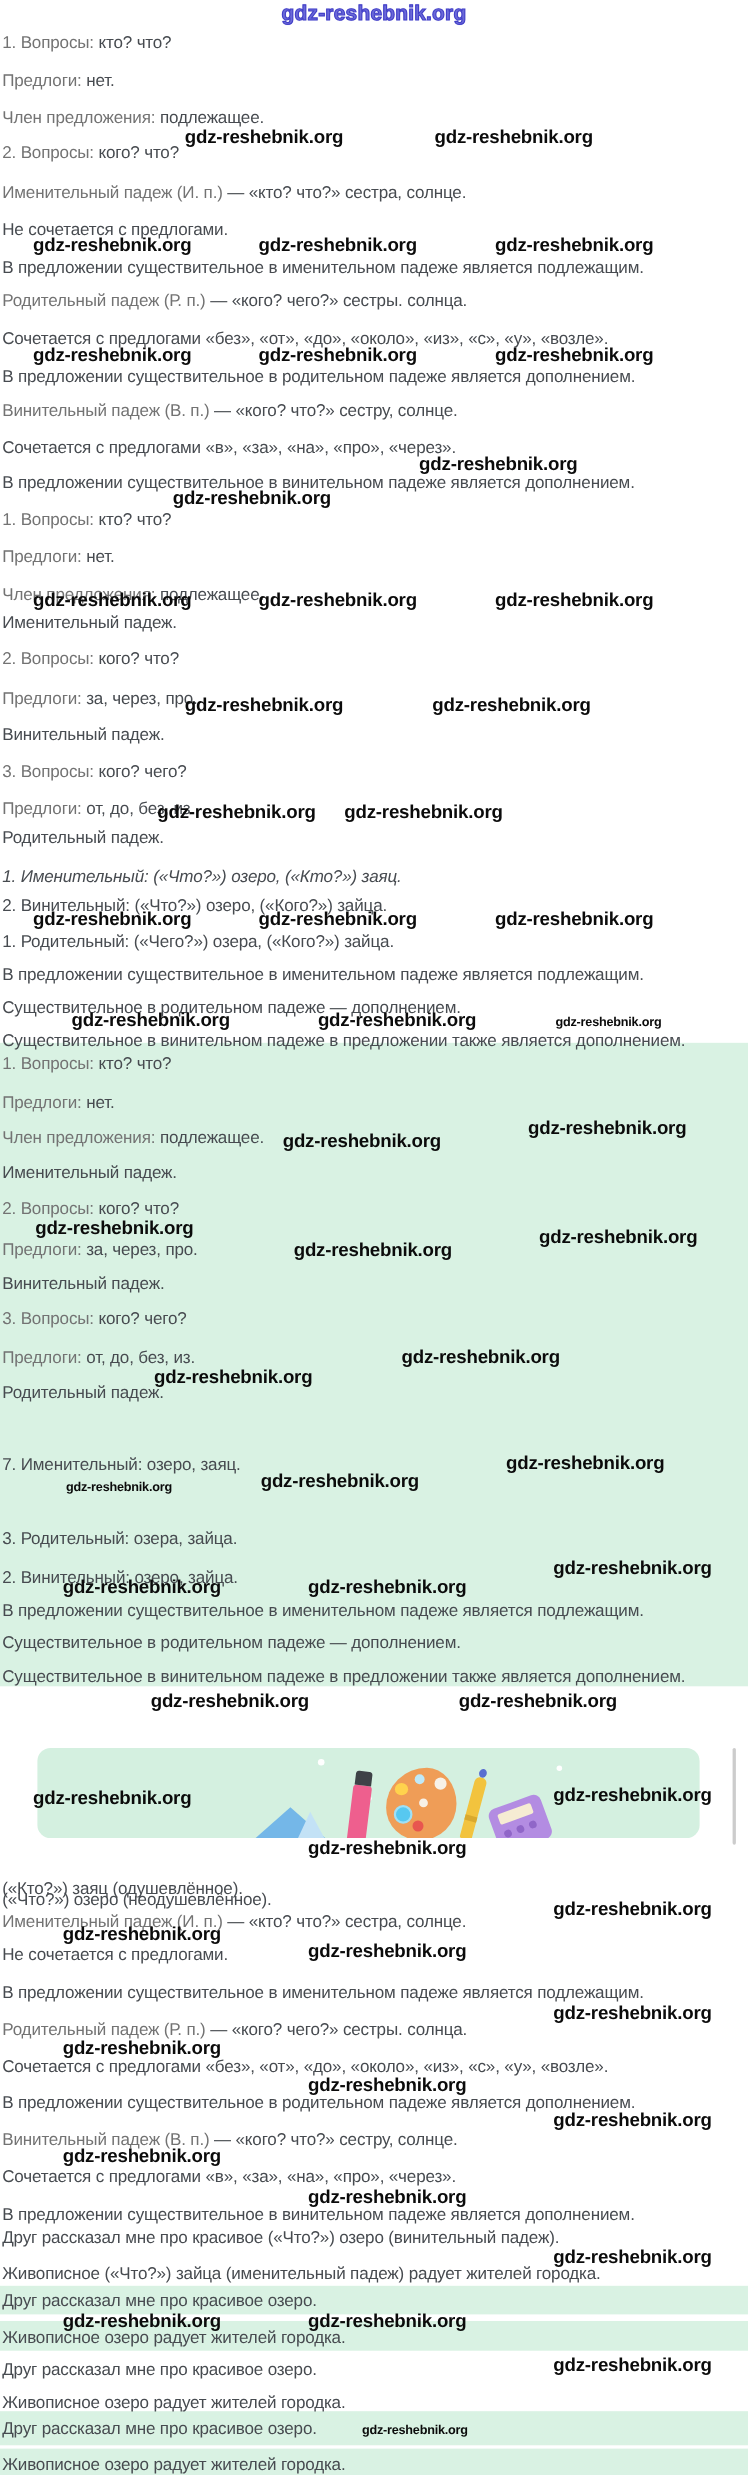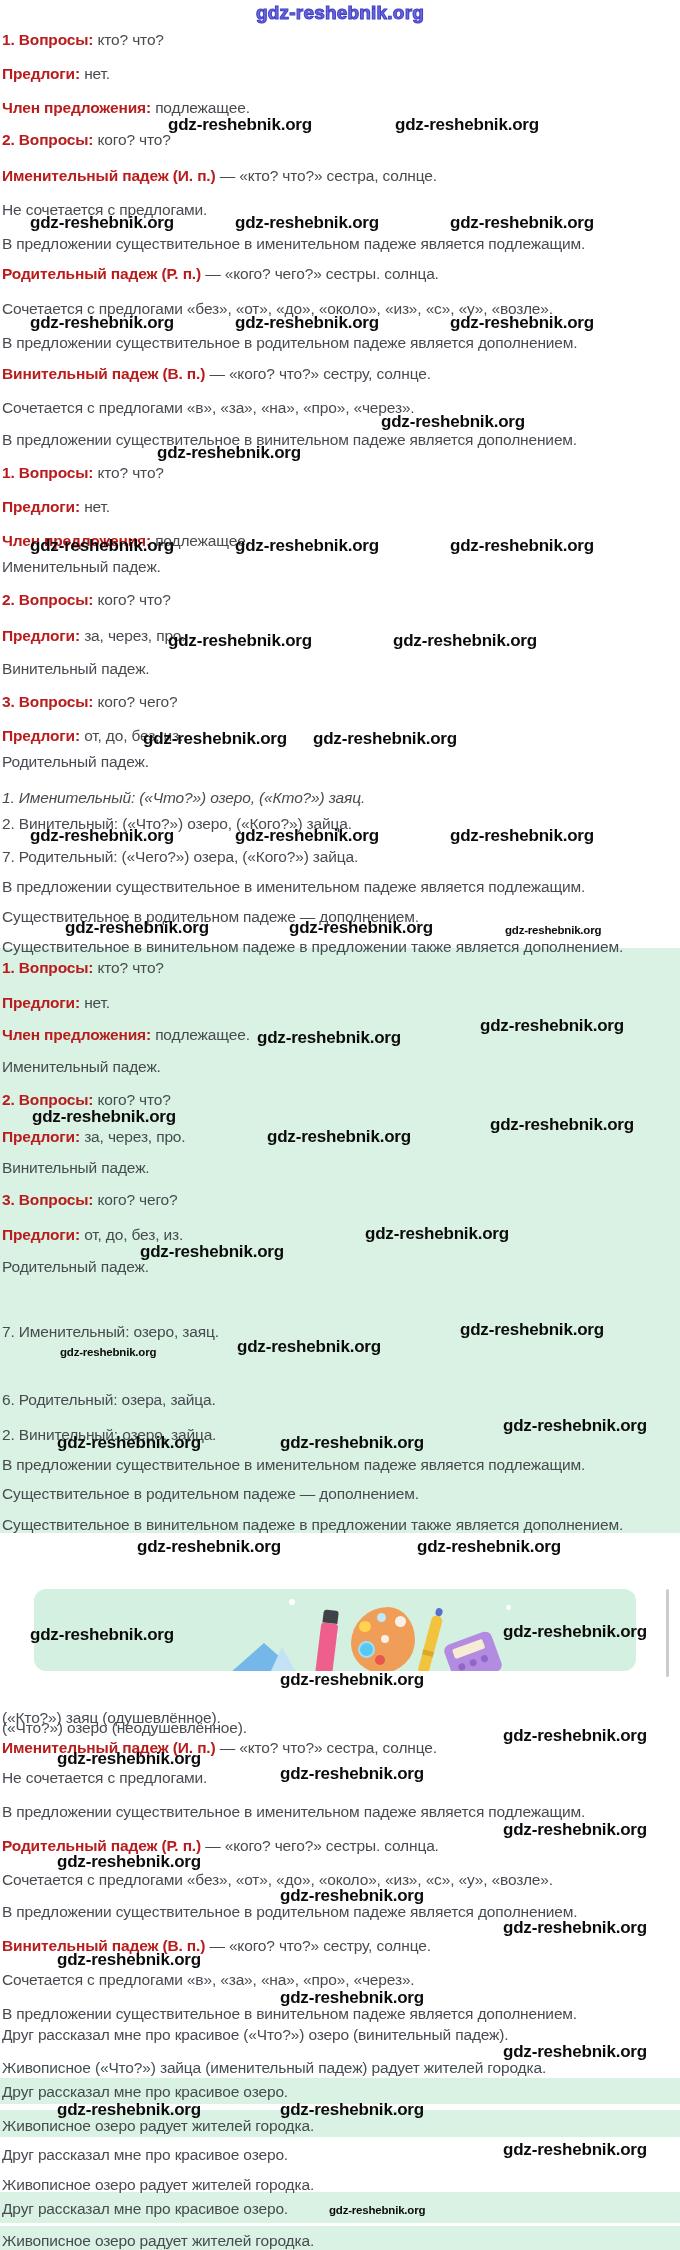--- a/index.html
+++ b/index.html
@@ -5,21 +5,21 @@
   html,body{margin:0;padding:0;background:#ffffff;}
   #canvas{
     position:relative;width:680px;height:2250px;overflow:hidden;background:#ffffff;
     font-family:"Liberation Sans","DejaVu Sans",sans-serif;
   }
   .green-strip{position:absolute;left:0;width:680px;background:#d9f2e3;z-index:0;}
   .line{
     position:absolute;left:2px;white-space:nowrap;z-index:2;
     font-size:15.5px;letter-spacing:-0.15px;color:#474b50;line-height:20px;
   }
-  .line b{font-weight:700;color:#b91c1c;}
+  .line b{font-weight:400;color:#737373;}
   .wm{
     position:absolute;z-index:3;white-space:nowrap;
     font-size:17px;font-weight:700;color:#0b0b0b;letter-spacing:-0.2px;line-height:20px;
   }
   .wm.small{font-size:11.5px;font-weight:700;}
   .header-wm{
     position:absolute;top:2px;left:50%;transform:translateX(-50%);z-index:3;
     font-size:19px;font-weight:800;letter-spacing:0.2px;
     color:#6b69d8;-webkit-text-stroke:1px #4340c8;
     text-shadow:0 0 1px #8886e0;
@@ -133,37 +133,37 @@
       <div class="line" style="top: 531px;"><b>Член предложения:</b> подлежащее.</div>
       <div class="line" style="top: 557px;">Именительный падеж.</div>
       <div class="line" style="top: 590px;"><b>2. Вопросы:</b> кого? что?</div>
       <div class="line" style="top: 626px;"><b>Предлоги:</b> за, через, про.</div>
       <div class="line" style="top: 659px;">Винительный падеж.</div>
       <div class="line" style="top: 692px;"><b>3. Вопросы:</b> кого? чего?</div>
       <div class="line" style="top: 726px;"><b>Предлоги:</b> от, до, без, из.</div>
       <div class="line" style="top: 752px;">Родительный падеж.</div>
       <div class="line" style="top: 788px; font-style: italic;">1. Именительный: («Что?») озеро, («Кто?») заяц.</div>
       <div class="line" style="top: 814px;">2. Винительный: («Что?») озеро, («Кого?») зайца.</div>
-      <div class="line" style="top: 847px;">7. Родительный: («Чего?») озера, («Кого?») зайца.</div>
+      <div class="line" style="top: 847px;">1. Родительный: («Чего?») озера, («Кого?») зайца.</div>
       <div class="line" style="top: 877px;">В предложении существительное в именительном падеже является подлежащим.</div>
       <div class="line" style="top: 907px;">Существительное в родительном падеже — дополнением.</div>
       <div class="line" style="top: 937px;">Существительное в винительном падеже в предложении также является дополнением.</div>
       <div class="line" style="top: 958px;"><b>1. Вопросы:</b> кто? что?</div>
       <div class="line" style="top: 993px;"><b>Предлоги:</b> нет.</div>
       <div class="line" style="top: 1025px;"><b>Член предложения:</b> подлежащее.</div>
       <div class="line" style="top: 1057px;">Именительный падеж.</div>
       <div class="line" style="top: 1090px;"><b>2. Вопросы:</b> кого? что?</div>
       <div class="line" style="top: 1127px;"><b>Предлоги:</b> за, через, про.</div>
       <div class="line" style="top: 1158px;">Винительный падеж.</div>
       <div class="line" style="top: 1190px;"><b>3. Вопросы:</b> кого? чего?</div>
       <div class="line" style="top: 1225px;"><b>Предлоги:</b> от, до, без, из.</div>
       <div class="line" style="top: 1257px;">Родительный падеж.</div>
       <div class="line" style="top: 1322px;">7. Именительный: озеро, заяц.</div>
       <div class="line" style="top: 1425px;">2. Винительный: озеро, зайца.</div>
-      <div class="line" style="top: 1390px;">6. Родительный: озера, зайца.</div>
+      <div class="line" style="top: 1390px;">3. Родительный: озера, зайца.</div>
       <div class="line" style="top: 1455px;">В предложении существительное в именительном падеже является подлежащим.</div>
       <div class="line" style="top: 1484px;">Существительное в родительном падеже — дополнением.</div>
       <div class="line" style="top: 1515px;">Существительное в винительном падеже в предложении также является дополнением.</div>
       <div class="line" style="top: 1678px; margin-top: 40px;">(«Что?») озеро (неодушевлённое).</div>
       <div class="line" style="top: 1708px;">(«Кто?») заяц (одушевлённое).</div>
       <div class="line" style="top: 1738px;"><b>Именительный падеж (И. п.)</b> — «кто? что?» сестра, солнце.</div>
       <div class="line" style="top: 1768px;">Не сочетается с предлогами.</div>
       <div class="line" style="top: 1802px;">В предложении существительное в именительном падеже является подлежащим.</div>
       <div class="line" style="top: 1836px;"><b>Родительный падеж (Р. п.)</b> — «кого? чего?» сестры. солнца.</div>
       <div class="line" style="top: 1870px;">Сочетается с предлогами «без», «от», «до», «около», «из», «с», «у», «возле».</div>

